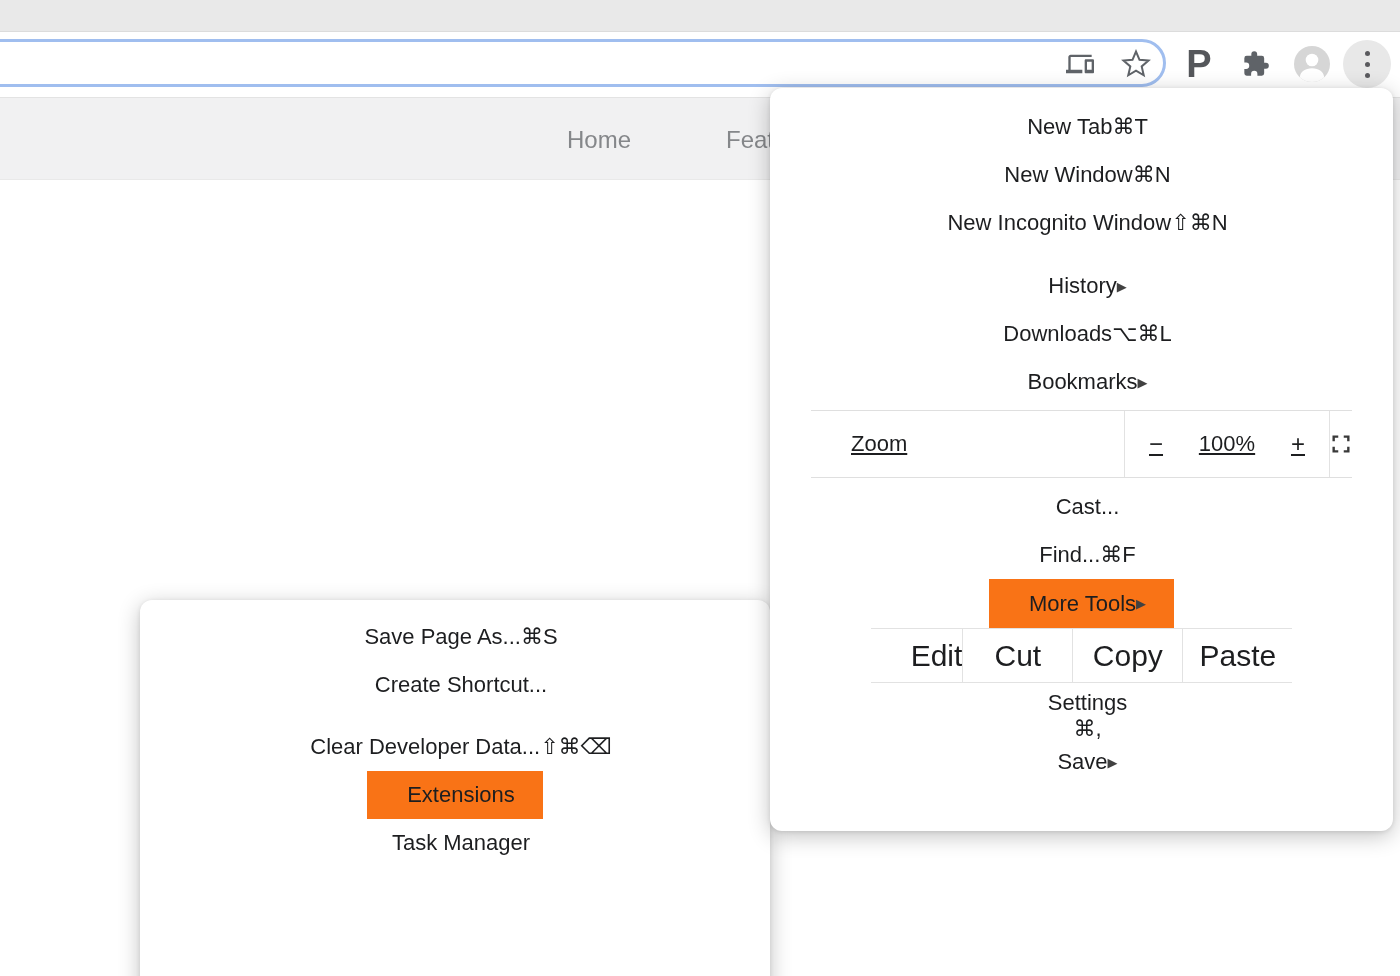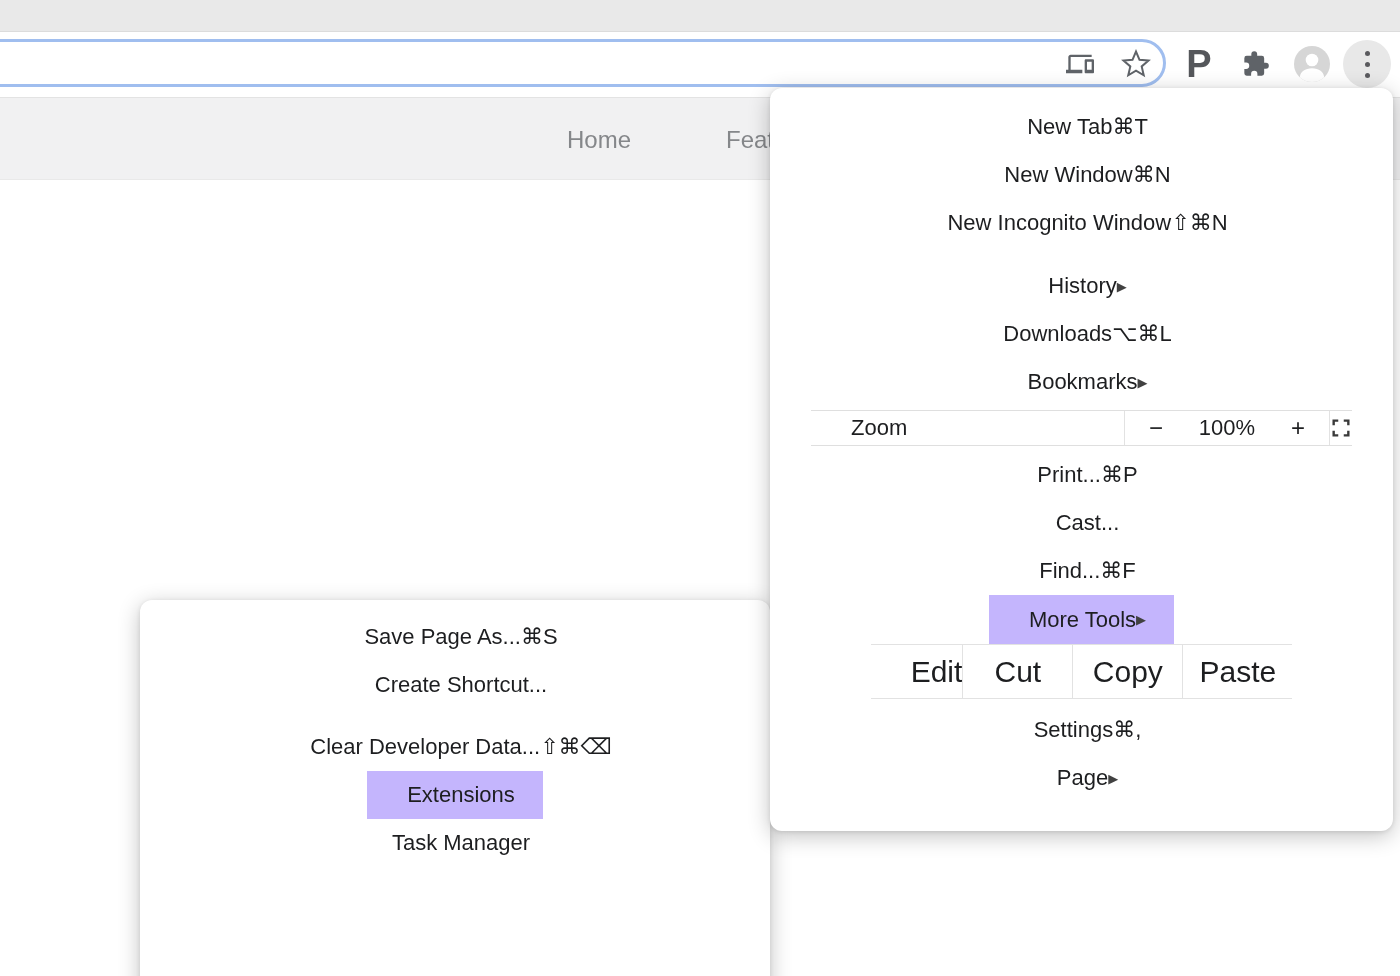--- a/index.html
+++ b/index.html
@@ -41,41 +41,41 @@
   .menu { position:absolute; background:#fff; border-radius:12px; overflow:hidden;
     display:flex; flex-direction:column;
     box-shadow:0 5px 22px rgba(0,0,0,.24), 0 1px 4px rgba(0,0,0,.10);align-items:center; }
   .main-menu { left:770px; top:88px; width:623px; height:743px; padding:15px 0 12px; z-index:10; }
   .sub-menu  { left:140px; top:600px; width:630px; height:401px; padding:13px 0 12px; z-index:9; }
 
   .mi { height:48px; flex:none; display:flex; align-items:center;
     justify-content:space-between; padding:0 28px 0 40px; font-size:22px; }
   .mi .sc { color:#1d1e20; white-space:pre; }
   .mi .arrow { font-size:13px; color:#414141; }
-  .hl { background:#c4b5fd; }
+  .hl { background:#f97316; }
   .main-menu .hl { height:49px; }
   .sep { flex:none; height:0; border-top:1px solid #e2e2e2; margin:7px 0; }
   .sub-menu .sep1 { margin:2px 0 11px; }
   .sub-menu .sep2 { margin:6px 0 11px; }
 
-  .zoom-row { flex:none; height:36px; margin:4px 0 5px; display:flex;
-    border-top:1px solid #dfdfdf; border-bottom:1px solid #dfdfdf; font-size:22px; }
+  .zoom-row { flex:none; height:68px; margin:4px 0 5px; display:flex;
+    border-top:1px solid #dfdfdf; border-bottom:1px solid #dfdfdf; font-size:22px;text-decoration:underline; }
   .zoom-label { width:313px; display:flex; align-items:center; padding-left:40px; }
   .zoom-controls { width:205px; border-left:1px solid #e2e2e2; display:flex;
     align-items:center; justify-content:space-between; padding:0 24px; }
   .zoom-controls .zbtn { font-size:24px; color:#1d1e20; }
   .zoom-fs { flex:1; border-left:1px solid #e2e2e2; display:flex;
     align-items:center; justify-content:center; }
 
   .edit-row { flex:none; height:55px; display:flex; font-size:30px;
     border-top:1px solid #e2e2e2; border-bottom:1px solid #e2e2e2; }
   .edit-label { flex:1; display:flex; align-items:center; padding-left:40px; }
   .edit-cell { width:110px; border-left:1px solid #e2e2e2; display:flex;
     align-items:center; justify-content:center; }
-  .mi.settings-row { margin-top:7px; }
+  .mi.settings-row { margin-top:7px;flex-direction:column; }
 </style>
 </head>
 <body>
 
 <div class="top-strip"></div>
 <div class="toolbar"></div>
 <div class="omnibox"></div>
 
 <span class="ob-icon icon-cast">
   <svg width="28" height="28" viewBox="0 0 24 24" fill="#5f6368">
@@ -149,24 +149,20 @@
       <svg width="22" height="22" viewBox="0 0 24 24" fill="none" stroke="#3a3a3a" stroke-width="2.6">
           <path d="M4 9V4h5"></path>
           <path d="M15 4h5v5"></path>
           <path d="M20 15v5h-5"></path>
           <path d="M9 20H4v-5"></path>
         </svg>
     </div>
   </div>
 
   <div class="mi">
-    <span>Print...</span>
-    <span class="sc">⌘P</span>
-  </div>
-  <div class="mi">
     <span>Cast...</span>
     <span class="sc"></span>
   </div>
   <div class="mi">
     <span>Find...</span>
     <span class="sc">⌘F</span>
   </div>
   <div class="mi hl">
     <span>More Tools</span>
     <span class="arrow">▶</span>
@@ -177,21 +173,21 @@
     <div class="edit-cell">Cut</div>
     <div class="edit-cell">Copy</div>
     <div class="edit-cell">Paste</div>
   </div>
 
   <div class="mi settings-row">
     <span>Settings</span>
     <span class="sc">⌘,</span>
   </div>
   <div class="mi">
-    <span>Page</span>
+    <span>Save</span>
     <span class="arrow">▶</span>
   </div>
 </div>
 
 <div class="menu sub-menu">
   <div class="mi">
     <span>Save Page As...</span>
     <span class="sc">⌘S</span>
   </div>
   <div class="mi">

